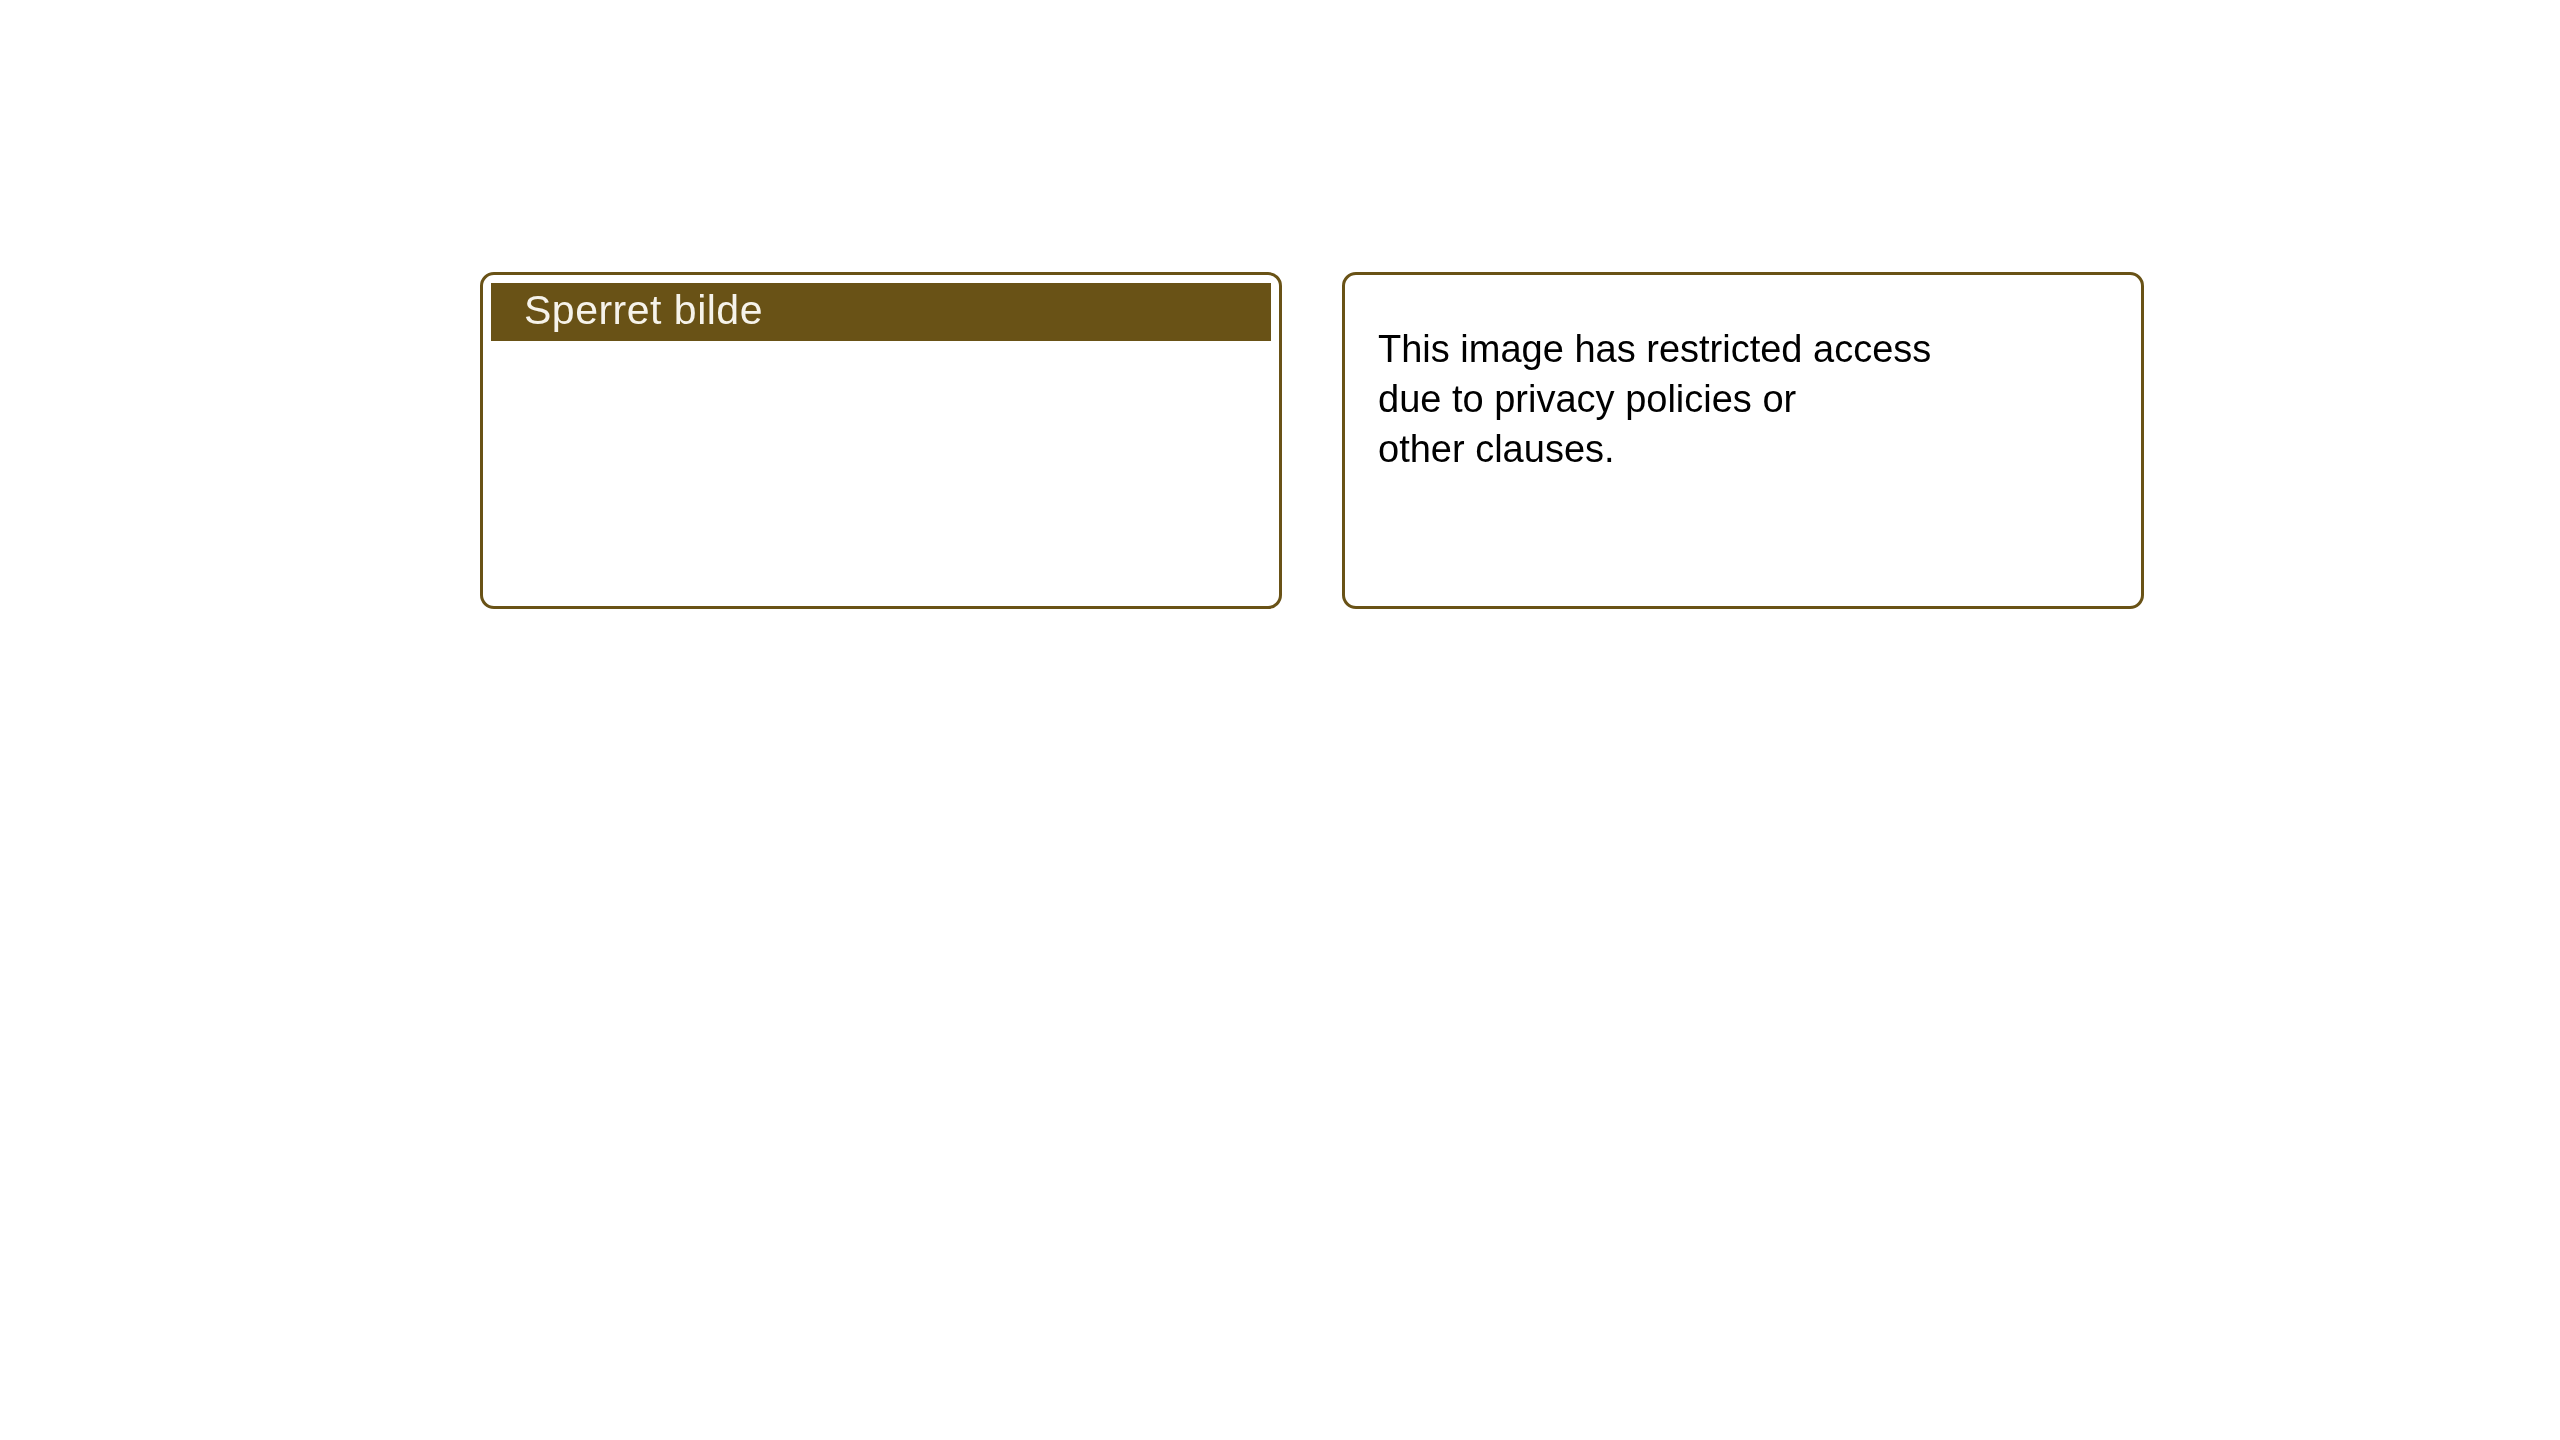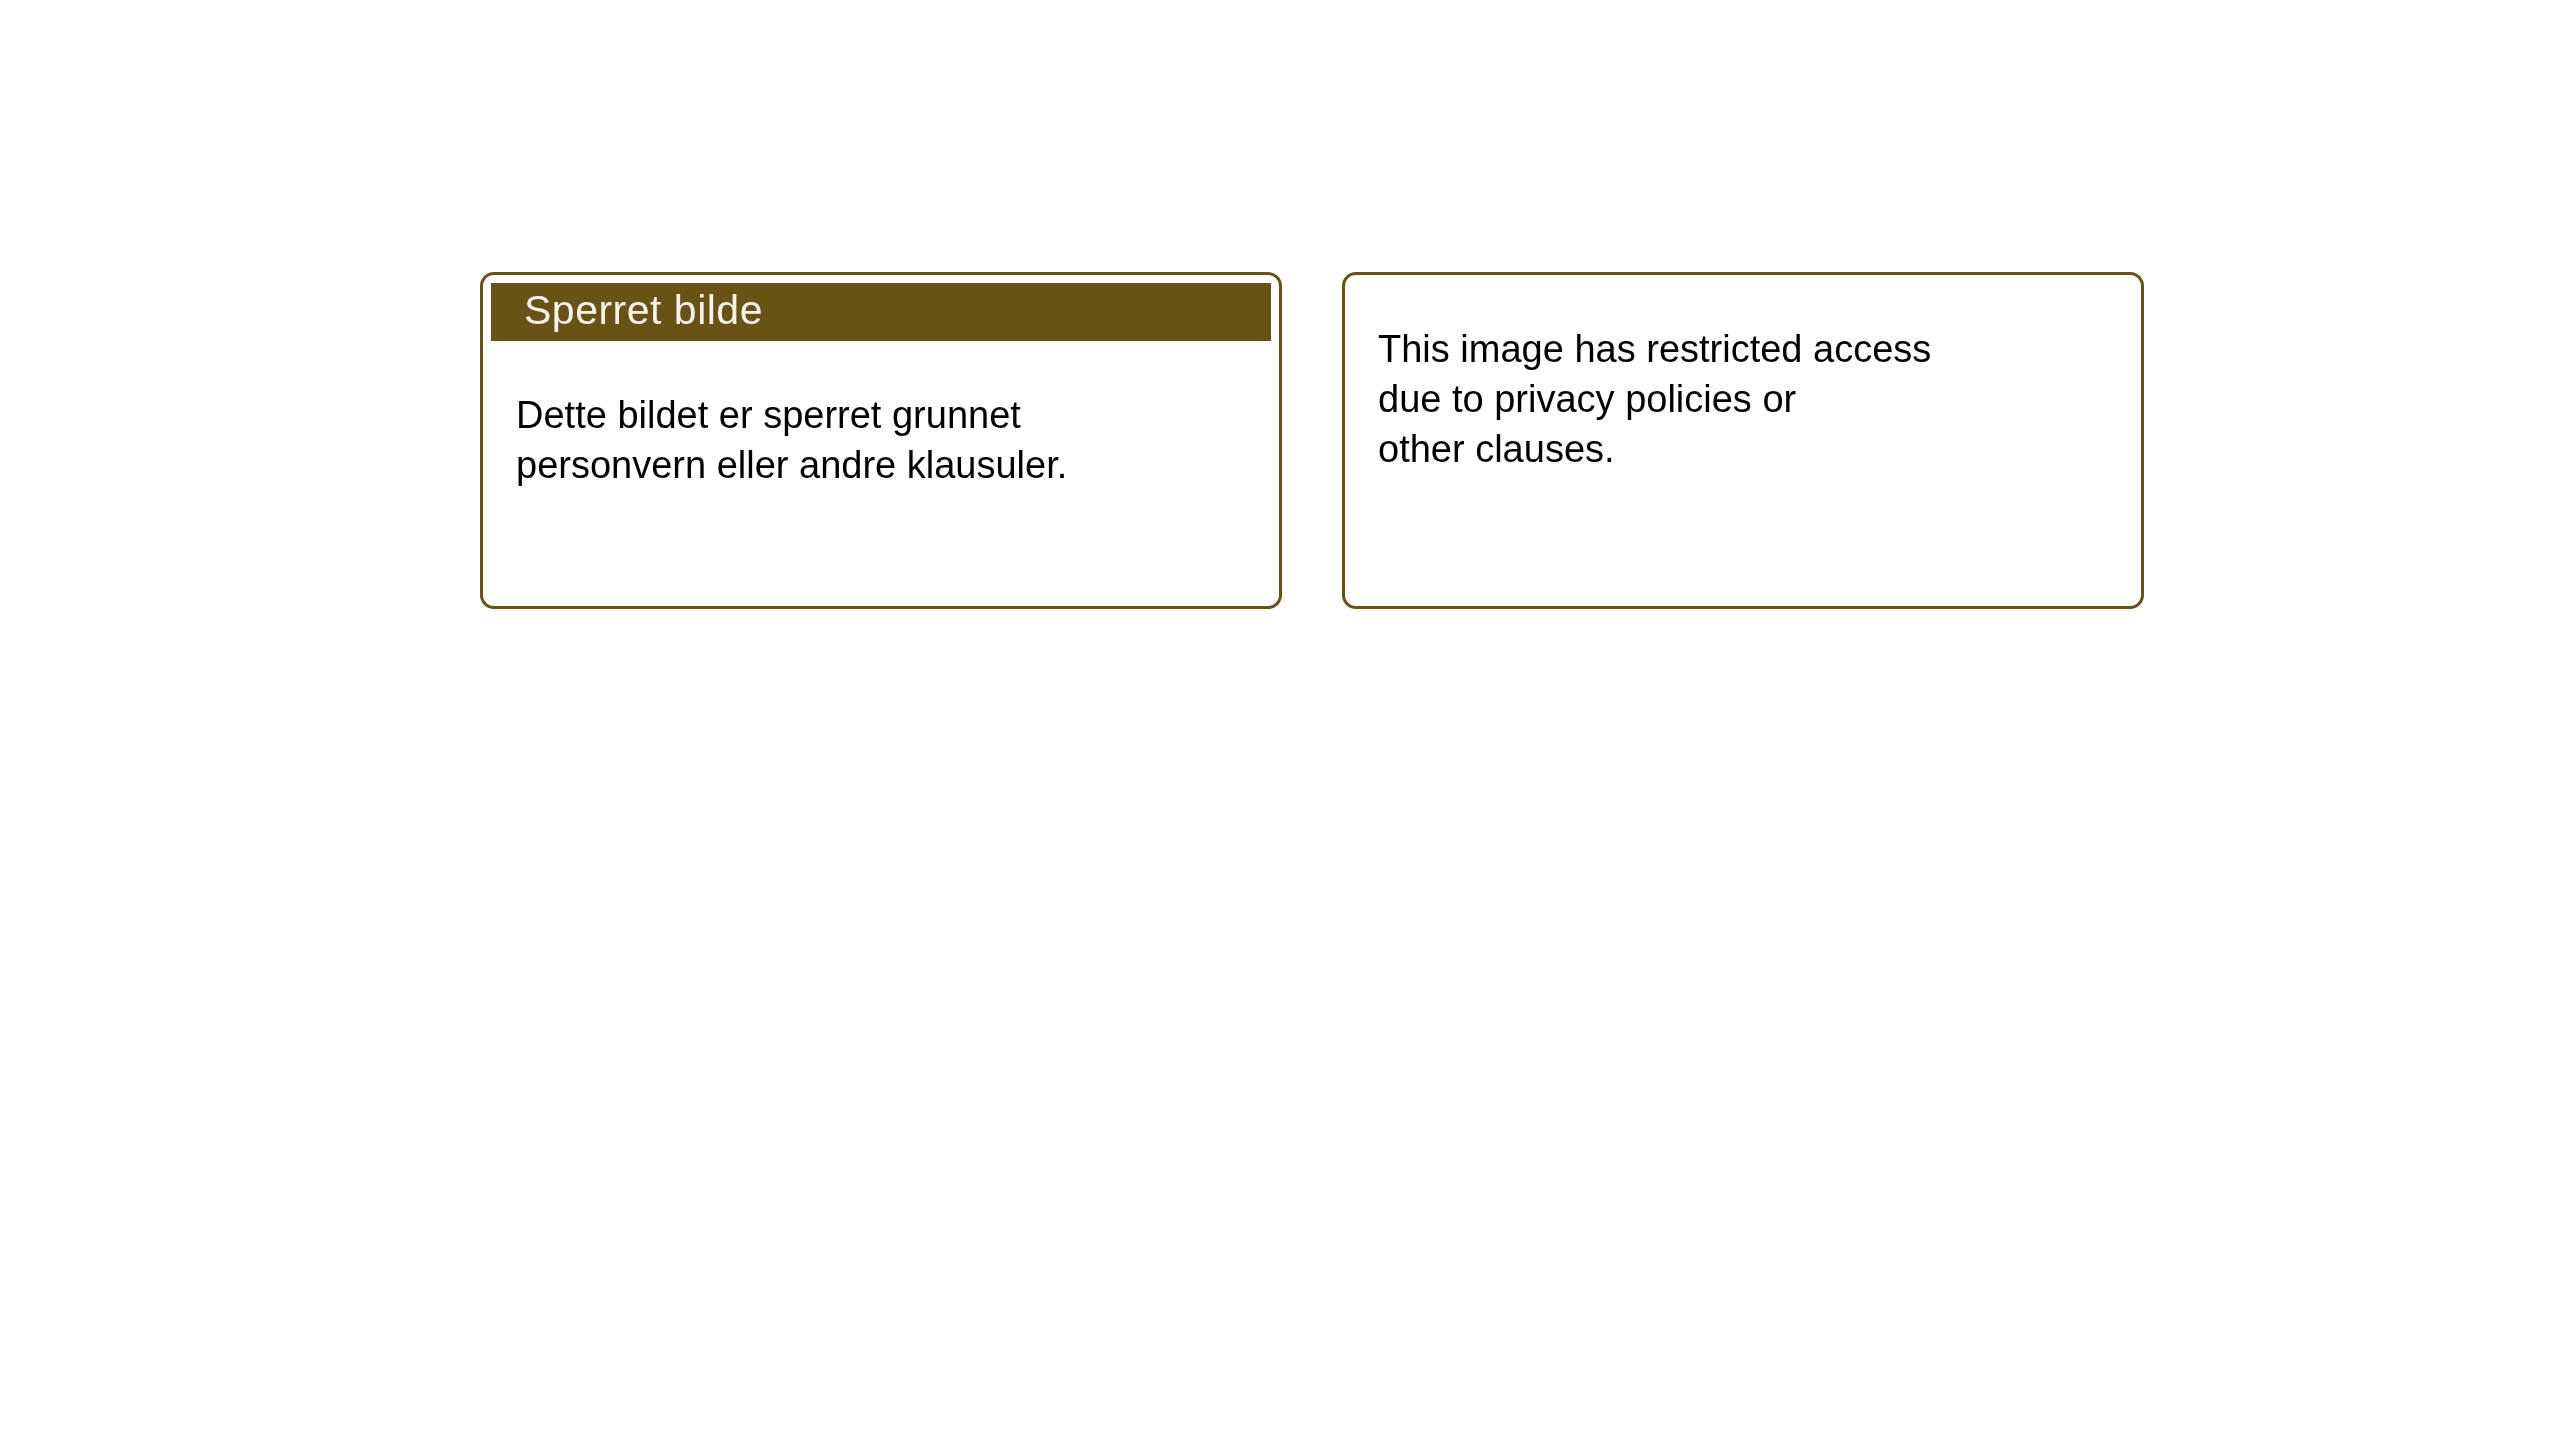--- a/index.html
+++ b/index.html
@@ -60,22 +60,20 @@
 </style>
 </head>
 <body>
 
 <div class="stage">
 
   <div class="card card-left">
     <div class="card-header">
       <span class="card-title">Sperret bilde</span>
     </div>
-    <div class="card-body">Dette bildet er sperret grunnet
-personvern eller andre klausuler.</div>
   </div>
 
   <div class="card card-right">
     <div class="card-body">This image has restricted access
 due to privacy policies or
 other clauses.</div>
   </div>
 
 </div>
 

